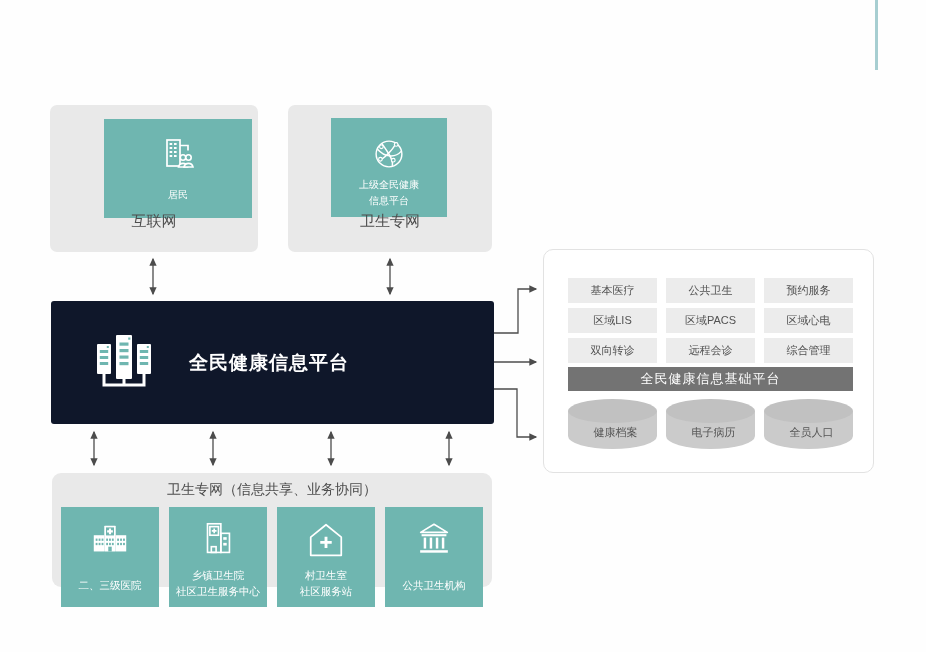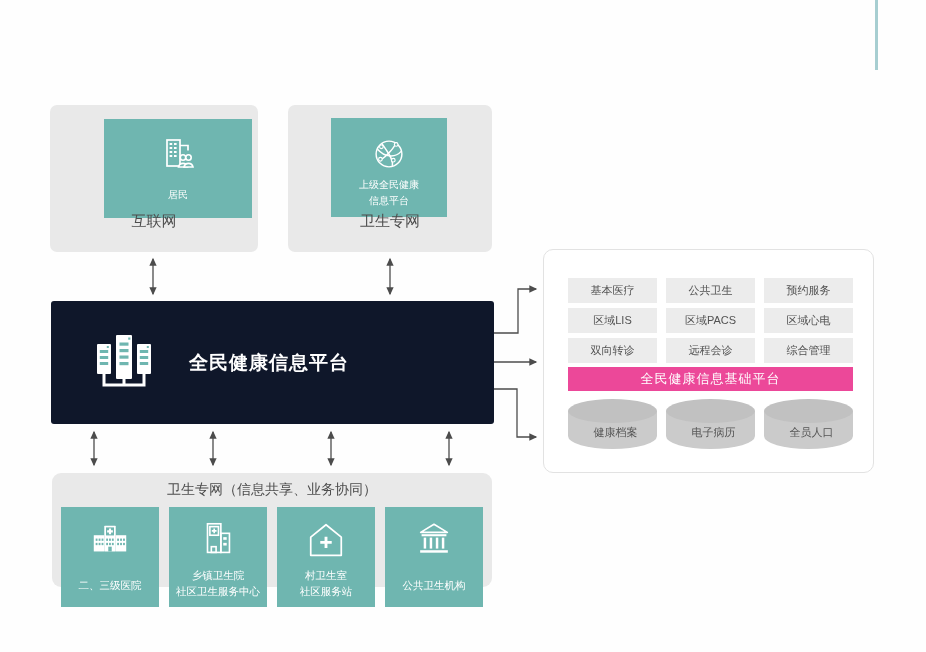--- a/index.html
+++ b/index.html
@@ -38,21 +38,21 @@
 
   
   .right-panel { position:absolute; left:543px; top:249px; width:331px; height:224px;
                  background:#ffffff; border:1px solid #e2e2e2; border-radius:10px; box-sizing:border-box; }
   .apps-grid { position:absolute; left:24px; top:28px;
                display:grid; grid-template-columns:repeat(3,89px); grid-auto-rows:25px;
                column-gap:9px; row-gap:5px; }
   .app-chip { background:#ececec; color:#525252; font-size:11px;
               display:flex; align-items:center; justify-content:center; }
   .platform-bar { position:absolute; left:24px; top:117px; width:285px; height:24px;
-                  background:#ec4899; color:#ffffff; font-size:13px;
+                  background:#737373; color:#ffffff; font-size:13px;
                   display:flex; align-items:center; justify-content:center; letter-spacing:1px; }
   .cylinders { position:absolute; left:24px; top:149px; display:flex; gap:9px; }
   .cylinder { position:relative; width:89px; height:52px; }
   .cyl-body { position:absolute; left:0; top:12px; width:89px; height:38px; background:#cbcbcb;
               border-radius:0 0 44px 44px / 0 0 13px 13px; }
   .cyl-top  { position:absolute; left:0; top:0; width:89px; height:24px; background:#c1c1c1;
               border-radius:50%; }
   .cyl-label { position:absolute; left:6px; right:0; top:26px; text-align:center;
                font-size:11px; color:#555555; }
 

